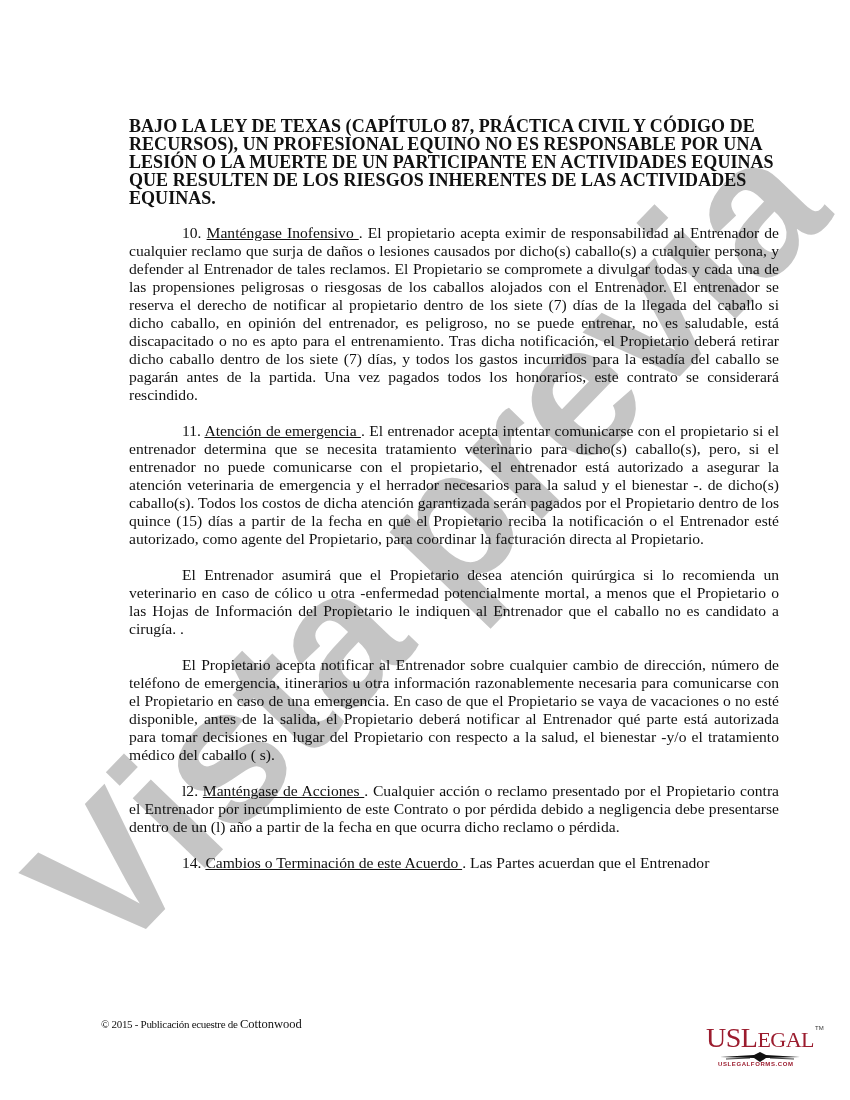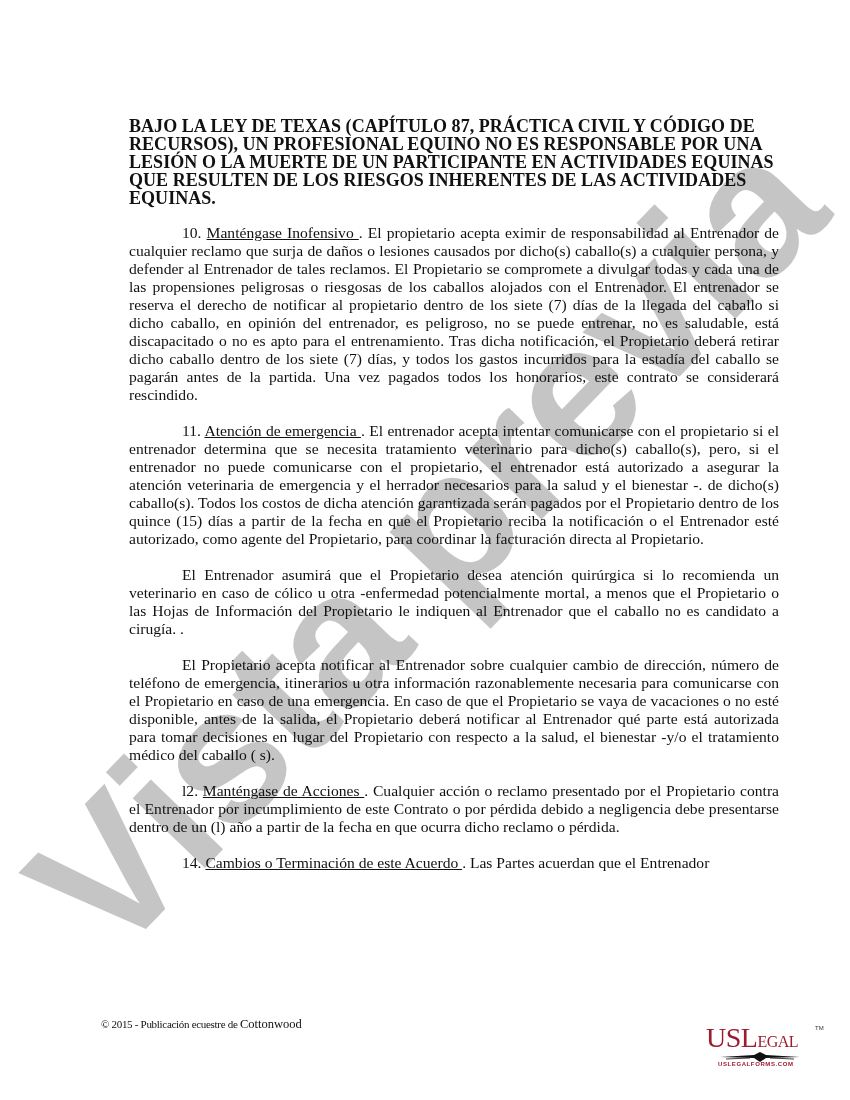--- a/index.html
+++ b/index.html
@@ -30,21 +30,21 @@
     .footer-copy {
       position: absolute; left: 101px; top: 1017px; font-size: 11px; z-index: 2;
       font-family: "Liberation Serif", serif; letter-spacing: -0.3px;
     }
     .footer-copy .brand { font-family: Liberation Serif, serif; font-size: 12.5px; letter-spacing: 0; }
     .logo { position: absolute; left: 706px; top: 1024px; width: 120px; height: 50px; z-index: 2; }
     .logo-text {
       font-family: "Liberation Serif", serif; font-size: 28px; color: #9b1c2e;
       line-height: 28px; letter-spacing: -0.5px;
     }
-    .logo-text .small { font-size: 16px; margin-top: 45px; }
+    .logo-text .small { font-size: 22px; margin-top: 45px; }
     .logo-tm { position: absolute; left: 109px; top: 1px; font-size: 6px; color: #333; font-family: "Liberation Sans", sans-serif; }
     .logo-url {
       position: absolute; left: 12px; top: 37px; font-size: 6px; letter-spacing: 0.6px;
       color: #9b1c2e; font-family: "Liberation Sans", sans-serif; font-weight: bold;
     }
   </style>
 </head>
 <body>
 
 <div class="page">

